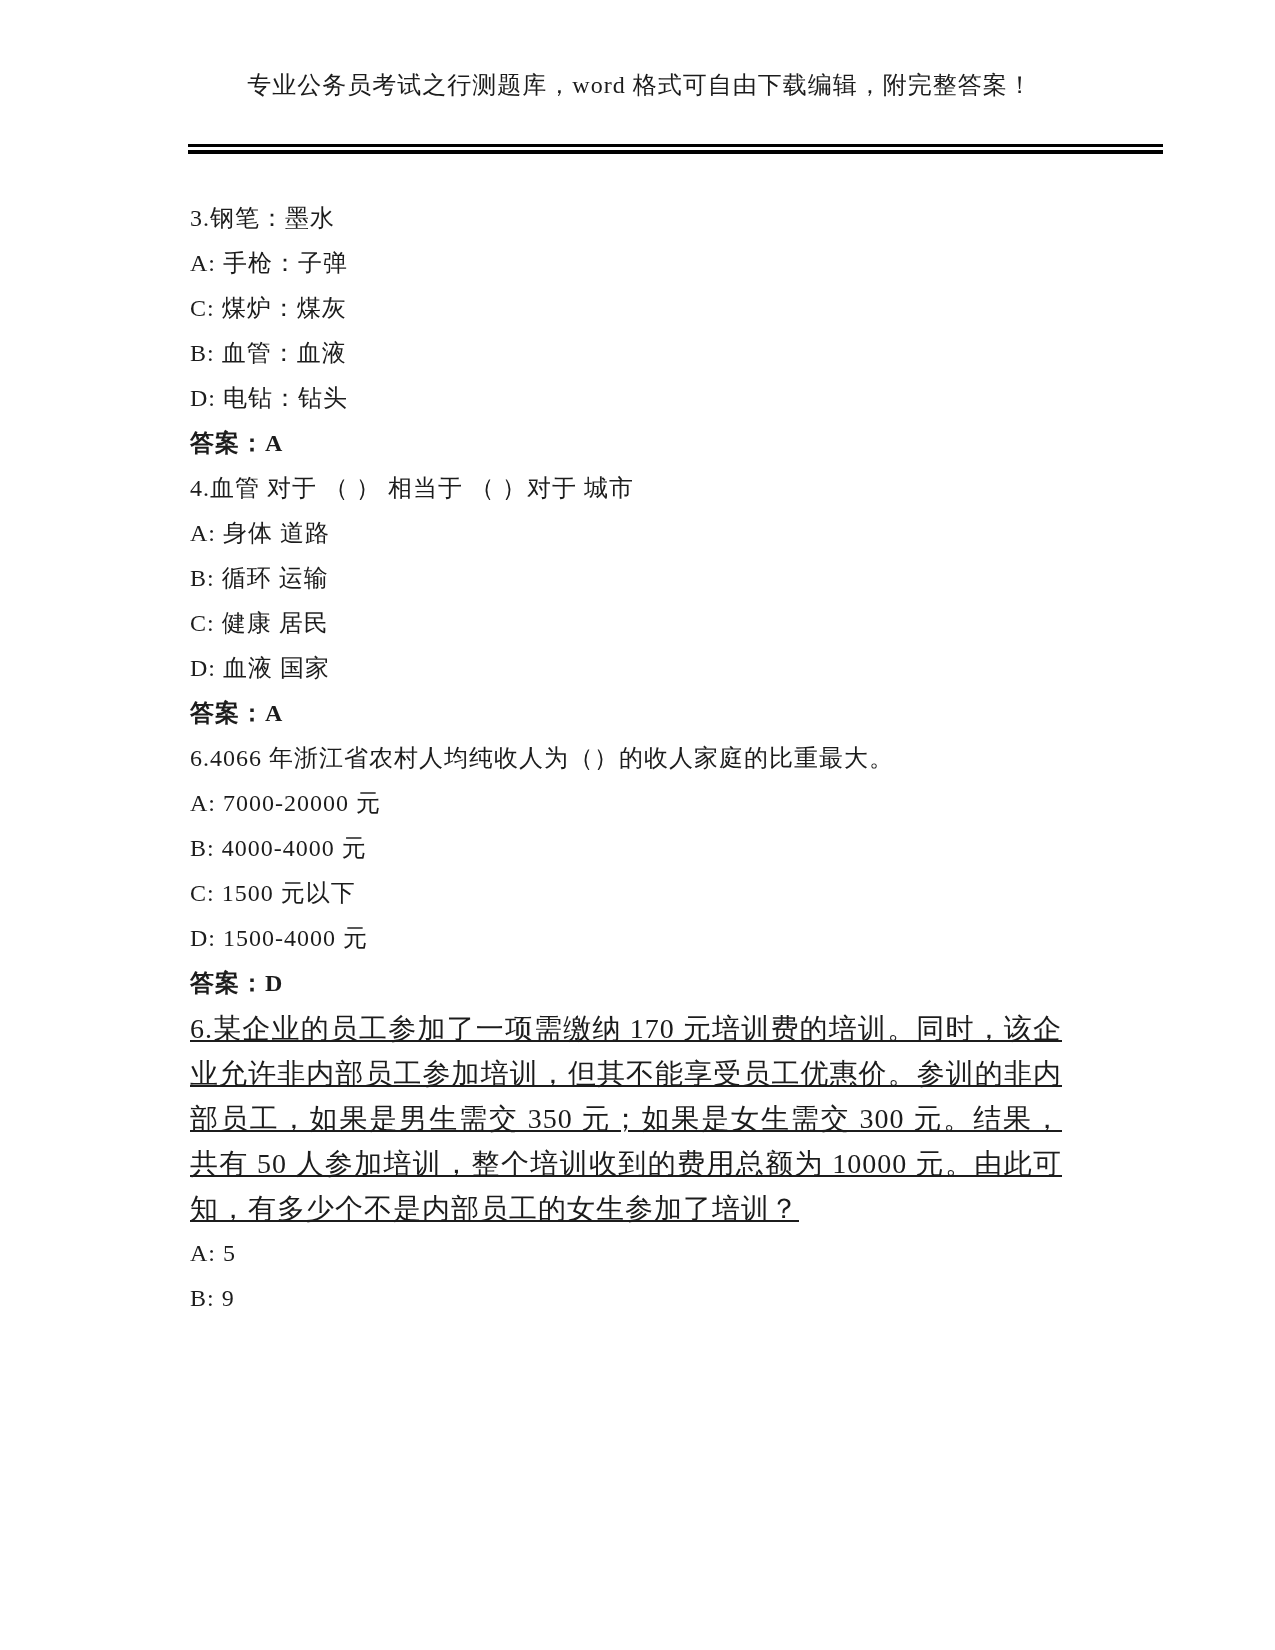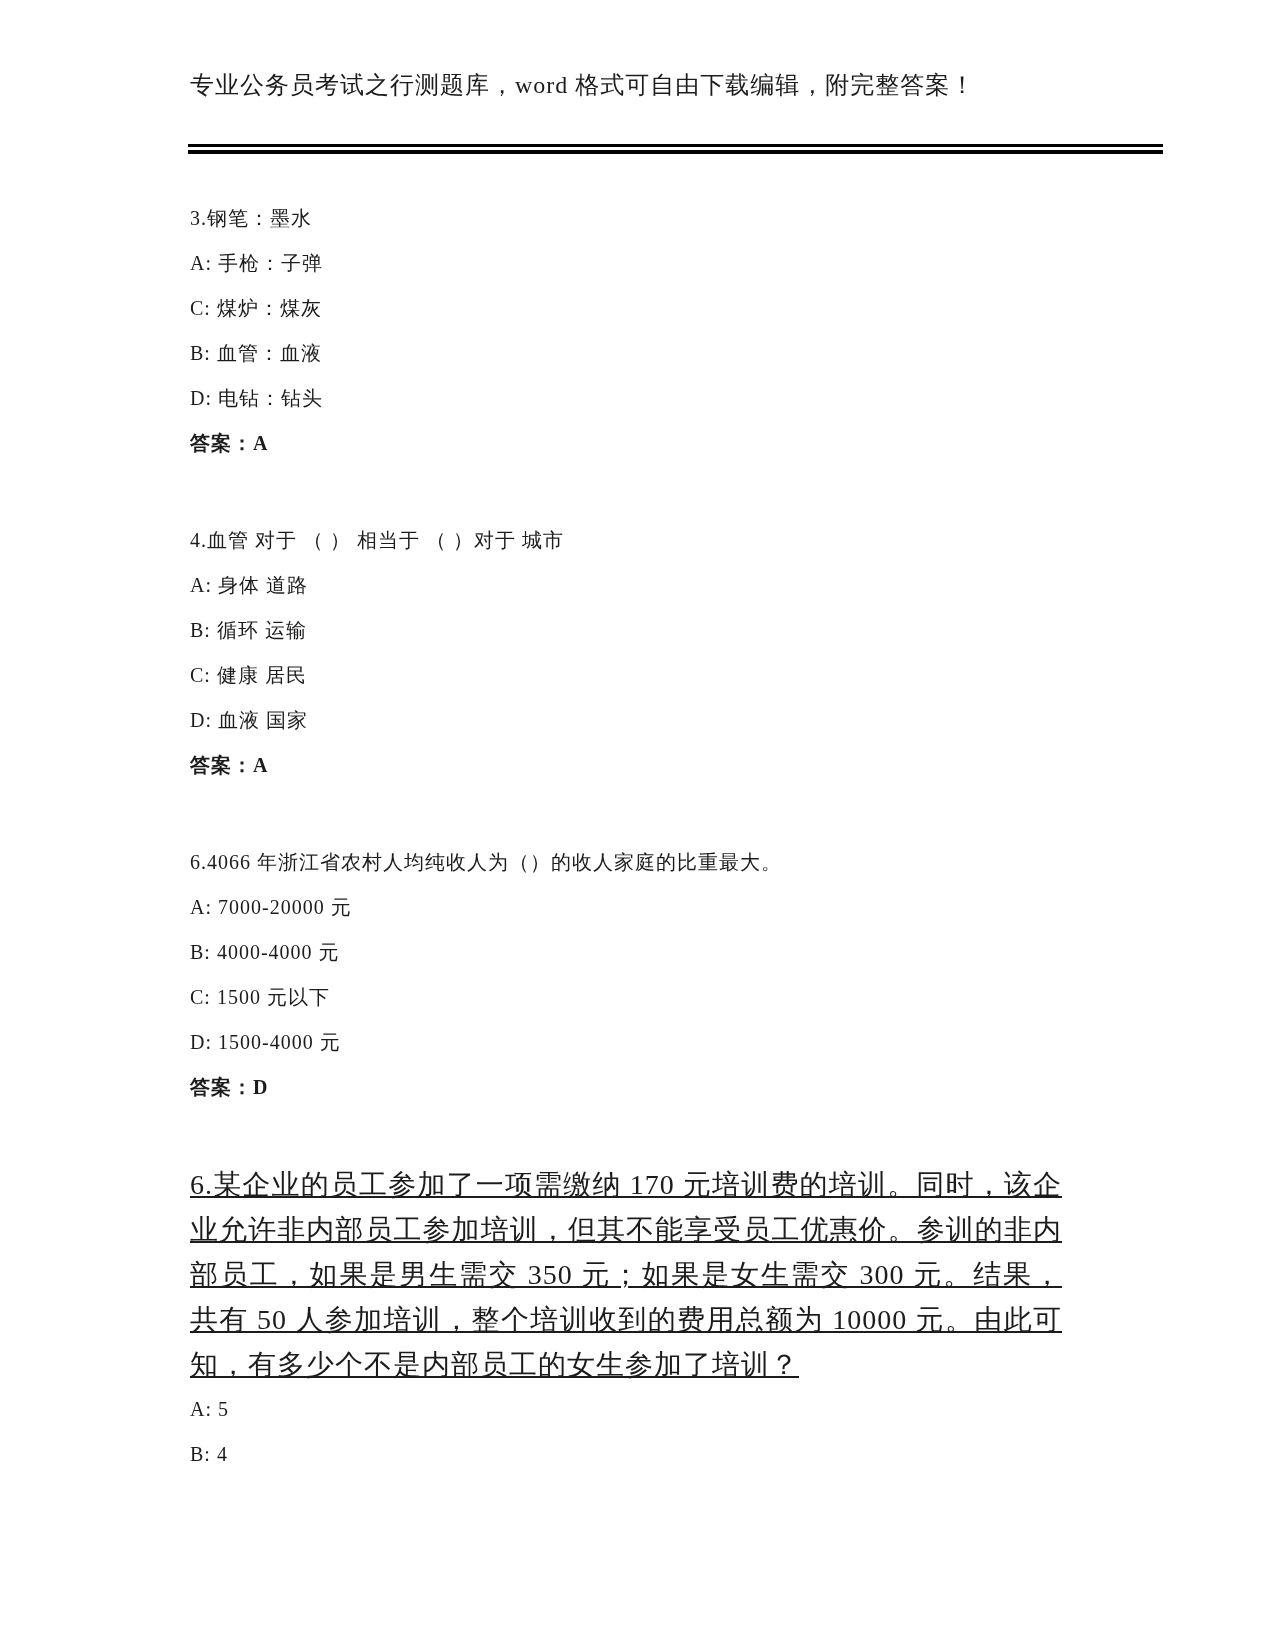--- a/index.html
+++ b/index.html
@@ -18,41 +18,41 @@
   }
   .page-header-text {
     position: absolute;
     left: 190px;
     top: 68px;
     width: 900px;
     font-size: 24px;
     line-height: 34px;
     letter-spacing: 1px;
     white-space: pre;
+    text-align: center;
   }
   .header-rule {
     position: absolute;
     left: 188px;
     top: 144px;
     width: 975px;
     height: 3px;
     border-top: 3px solid #000000;
     border-bottom: 4px solid #000000;
   }
   .content {
     position: absolute;
     left: 190px;
     top: 196px;
     width: 872px;
   }
   .q-block + .q-block {
-    margin-top: 52px;
   }
   .line {
-    font-size: 20px;
+    font-size: 24px;
     line-height: 45px;
     height: 45px;
     letter-spacing: 1px;
     white-space: pre;
   }
   .para {
     font-size: 28px;
     line-height: 45px;
     letter-spacing: 1px;
     text-align: justify;
@@ -96,17 +96,17 @@
       <div class="line">A: 7000-20000 元</div>
       <div class="line">B: 4000-4000 元</div>
       <div class="line">C: 1500 元以下</div>
       <div class="line">D: 1500-4000 元</div>
       <div class="line answer">答案：D</div>
     </div>
 
     <div class="q-block">
       <div class="para">6.某企业的员工参加了一项需缴纳 170 元培训费的培训。同时，该企业允许非内部员工参加培训，但其不能享受员工优惠价。参训的非内部员工，如果是男生需交 350 元；如果是女生需交 300 元。结果，共有 50 人参加培训，整个培训收到的费用总额为 10000 元。由此可知，有多少个不是内部员工的女生参加了培训？</div>
       <div class="line">A: 5</div>
-      <div class="line">B: 4</div>
+      <div class="line">B: 9</div>
     </div>
 
   </div>
 </div>
 
 </body></html>

